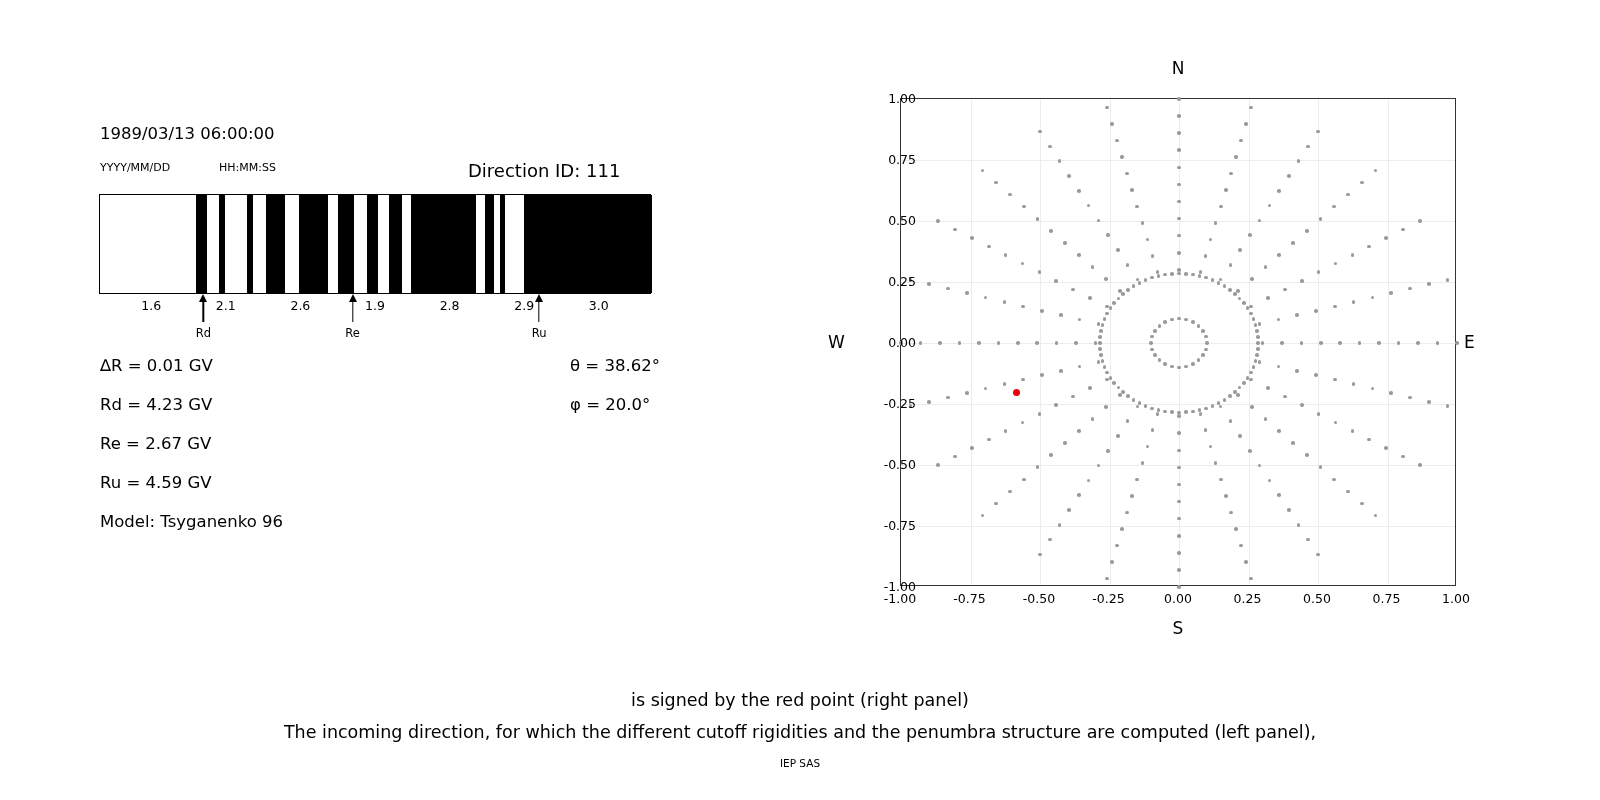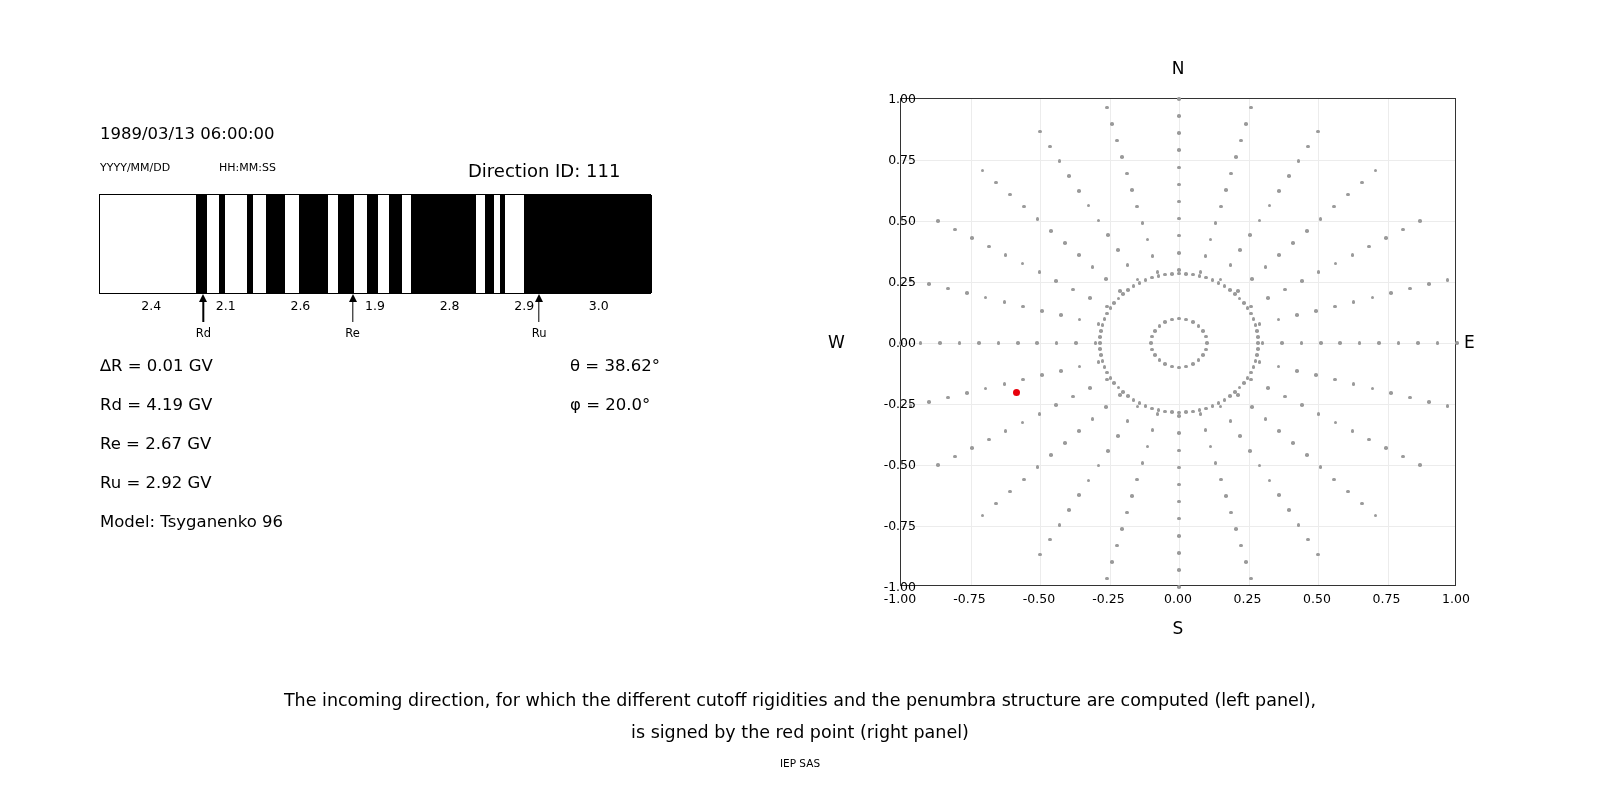--- a/index.html
+++ b/index.html
@@ -88,21 +88,21 @@
         <div class="band" style="left: 198.795px; width: 29.0919px;"></div>
         <div class="band" style="left: 238.33px; width: 15.6649px;"></div>
         <div class="band" style="left: 267.422px; width: 10.4432px;"></div>
         <div class="band" style="left: 289.054px; width: 12.6811px;"></div>
         <div class="band" style="left: 311.432px; width: 64.1514px;"></div>
         <div class="band" style="left: 385.281px; width: 8.95135px;"></div>
         <div class="band" style="left: 400.2px; width: 5.22162px;"></div>
         <div class="band" style="left: 424.07px; width: 127.93px;"></div>
       </div>
     <div id="penumbra-axis">
-        <div class="tick-label" style="left: 52.2162px;">2.4</div>
+        <div class="tick-label" style="left: 52.2162px;">1.6</div>
         <div class="tick-label" style="left: 126.811px;">2.1</div>
         <div class="tick-label" style="left: 201.405px;">2.6</div>
         <div class="tick-label" style="left: 276px;">1.9</div>
         <div class="tick-label" style="left: 350.595px;">2.8</div>
         <div class="tick-label" style="left: 425.189px;">2.9</div>
         <div class="tick-label" style="left: 499.784px;">3.0</div>
         <div class="arrow-marker" style="left: 104.432px;">
           <span class="head"></span>
           <span class="shaft"></span>
         </div>
@@ -114,23 +114,23 @@
         <div class="arrow-label" style="left: 253.622px;">Re</div>
         <div class="arrow-marker" style="left: 440.108px;">
           <span class="head"></span>
           <span class="shaft"></span>
         </div>
         <div class="arrow-label" style="left: 440.108px;">Ru</div>
       </div>
   </div>
 
   <div class="val-line abs" id="val-dr">∆R = 0.01 GV</div>
-  <div class="val-line abs" id="val-rd">Rd = 4.19 GV</div>
+  <div class="val-line abs" id="val-rd">Rd = 4.23 GV</div>
   <div class="val-line abs" id="val-re">Re = 2.67 GV</div>
-  <div class="val-line abs" id="val-ru">Ru = 2.92 GV</div>
+  <div class="val-line abs" id="val-ru">Ru = 4.59 GV</div>
   <div class="val-line abs" id="val-model">Model: Tsyganenko 96</div>
   <div class="val-line abs" id="val-theta">θ = 38.62°</div>
   <div class="val-line abs" id="val-phi">φ = 20.0°</div>
 </div>
 
 <div class="abs" id="right-panel">
   <div id="lab-N">N</div>
   <div id="lab-S">S</div>
   <div id="lab-W">W</div>
   <div id="lab-E">E</div>
@@ -525,16 +525,16 @@
     <div class="ax-label-x" style="left: 219px;">-0.50</div>
     <div class="ax-label-x" style="left: 288.5px;">-0.25</div>
     <div class="ax-label-x" style="left: 358px;">0.00</div>
     <div class="ax-label-x" style="left: 427.5px;">0.25</div>
     <div class="ax-label-x" style="left: 497px;">0.50</div>
     <div class="ax-label-x" style="left: 566.5px;">0.75</div>
     <div class="ax-label-x" style="left: 636px;">1.00</div>
   </div>
 
 <div id="caption">
+  <div>is signed by the red point (right panel)</div>
   <div>The incoming direction, for which the different cutoff rigidities and the penumbra structure are computed (left panel),</div>
-  <div>is signed by the red point (right panel)</div>
 </div>
 <div id="credit">IEP SAS</div>
 
 </body></html>

